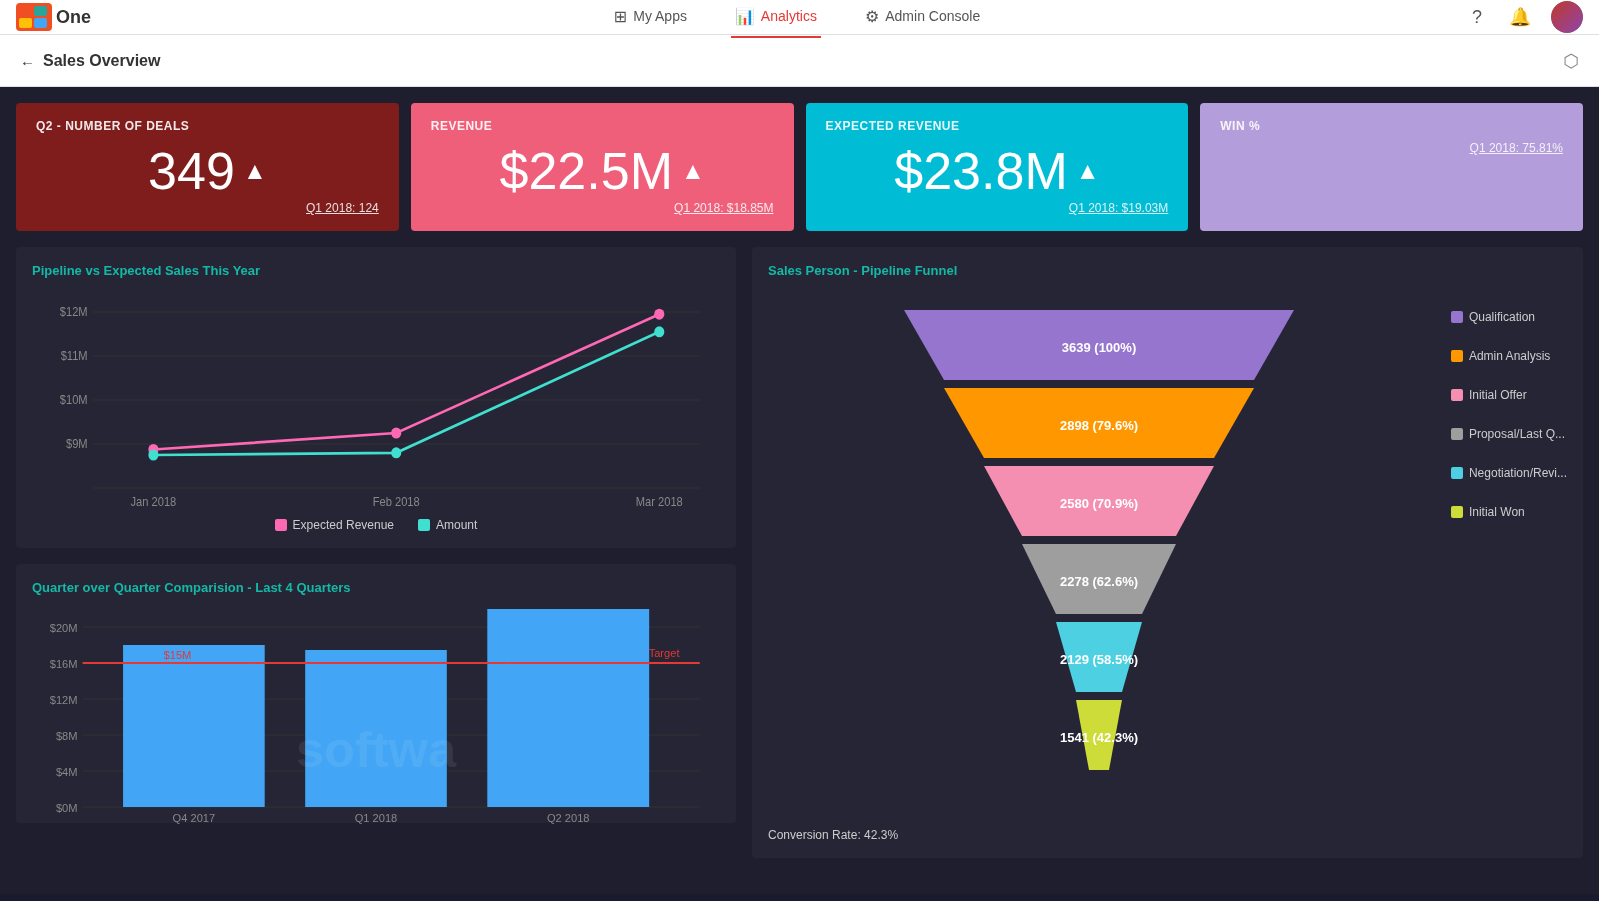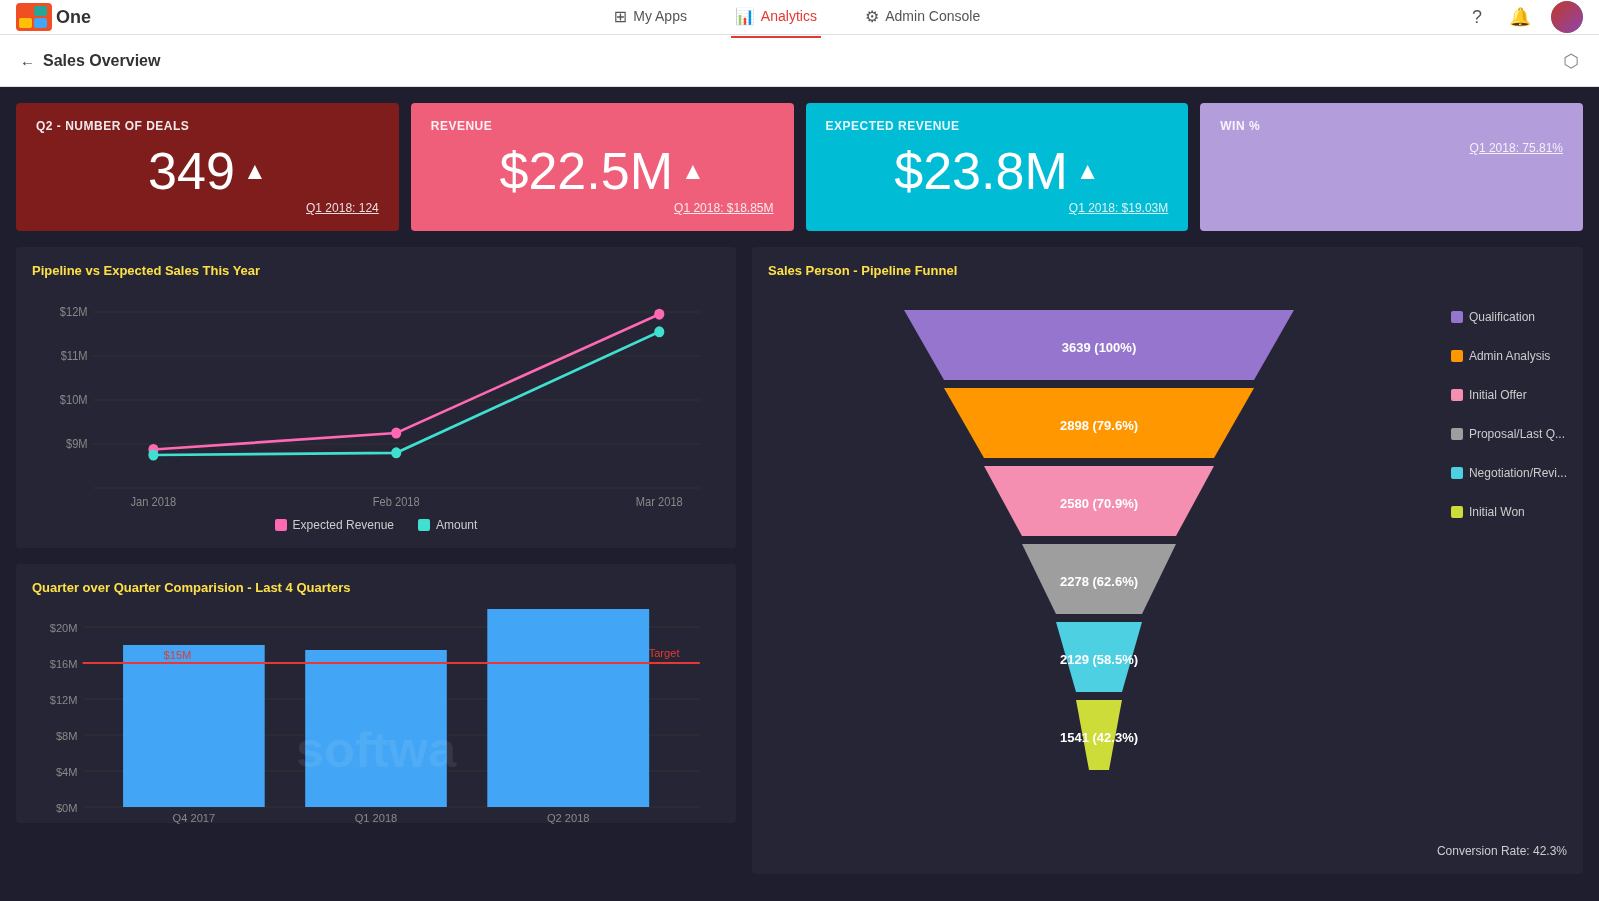--- a/index.html
+++ b/index.html
@@ -39,39 +39,39 @@
     .kpi-value { font-size: 52px; font-weight: 300; text-align: center; display: flex; align-items: center; justify-content: center; gap: 8px; }
     .kpi-arrow { font-size: 24px; }
     .kpi-prev { font-size: 12px; text-align: right; opacity: 0.85; margin-top: 0; text-decoration: underline; }
 
     
     .charts-row { display: flex; gap: 16px; }
     .left-col { flex: 0 0 720px; }
     .right-col { flex: 1; }
 
     .chart-section { background: #252535; border-radius: 4px; padding: 16px; margin-bottom: 16px; }
-    .chart-title { font-size: 13px; font-weight: 600; color: #fde047; margin-bottom: 12px; }
+    .chart-title { font-size: 13px; font-weight: 600; color: #14b8a6; margin-bottom: 12px; }
 
     
     .line-chart-area { position: relative; height: 220px; }
     .chart-svg { width: 100%; height: 100%; }
     .chart-legend { display: flex; justify-content: center; gap: 24px; margin-top: 8px; }
     .legend-item { display: flex; align-items: center; gap: 6px; font-size: 12px; color: #ccc; }
     .legend-dot { width: 12px; height: 12px; border-radius: 2px; }
 
     
     .bar-chart-area { position: relative; height: 200px; }
 
     
     .funnel-container { display: flex; gap: 20px; align-items: flex-start; padding-top: 10px; }
     .funnel-svg-area { flex: 1; display: flex; justify-content: center; }
     .funnel-legend { display: flex; flex-direction: column; gap: 25px; padding-top: 10px; }
     .funnel-legend-item { display: flex; align-items: center; gap: 6px; font-size: 12px; color: #ccc; }
     .legend-square { width: 12px; height: 12px; border-radius: 2px; flex-shrink: 0; }
-    .conversion-rate { font-size: 12px; color: #ccc; text-align: right; margin-top: 24px; }
+    .conversion-rate { font-size: 12px; color: #ccc; text-align: left; margin-top: 8px; }
 
     
     .y-label { fill: #888; font-size: 11px; }
     .axis-label { fill: #888; font-size: 11px; }
     .grid-line { stroke: #333; stroke-width: 1; }
     .chart-line-expected { fill: none; stroke: #ff69b4; stroke-width: 2.5; }
     .chart-line-amount { fill: none; stroke: #40e0d0; stroke-width: 2.5; }
     .dot-expected { fill: #ff69b4; }
     .dot-amount { fill: #40e0d0; }
   </style>

